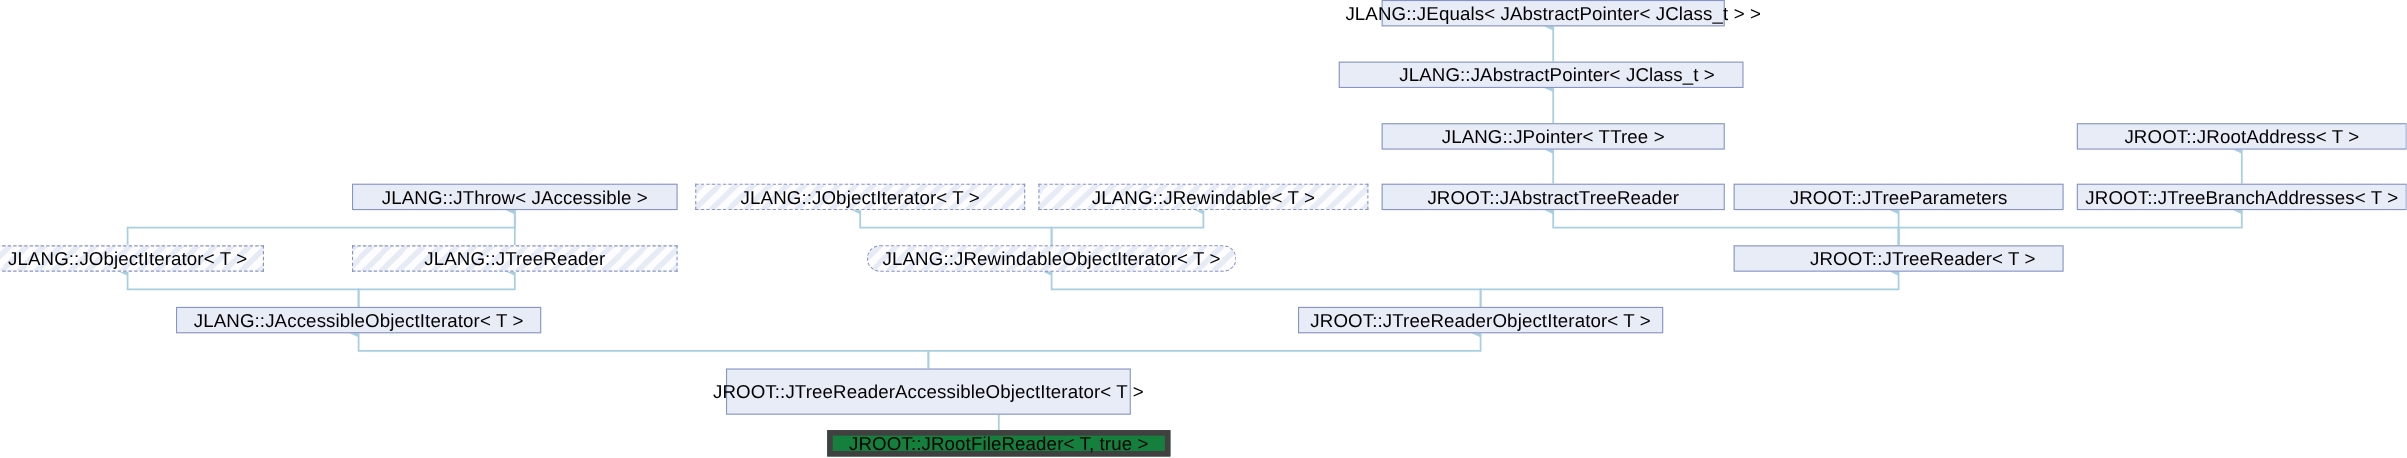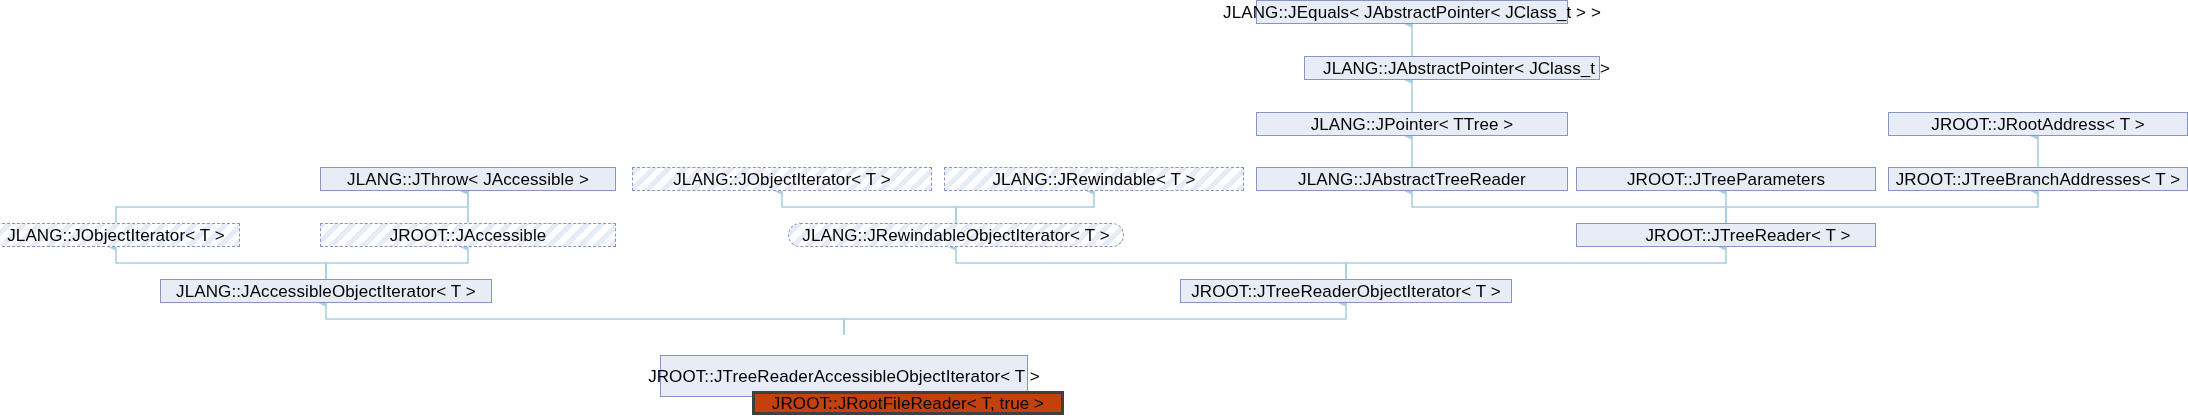--- a/index.html
+++ b/index.html
@@ -52,22 +52,22 @@
     background-image: repeating-linear-gradient(
       -45deg,
       #e6ebf6 0px,
       #e6ebf6 5px,
       #fdfdff 5px,
       #fdfdff 11px
     );
   }
   
   .node.focus {
-    background: #c2410c;
-    border: 3px solid #404040;
+    background: #15803d;
+    border: 5px solid #404040;
   }
 </style>
 </head>
 <body>
 
 <div id="diagram">
   <svg id="edge-layer" viewBox="0 0 2188 416" width="2188" height="416" xmlns="http://www.w3.org/2000/svg">
     <defs>
       <marker id="arrow-up" markerWidth="9" markerHeight="9" refX="4.5" refY="8" orient="auto-start-reverse" markerUnits="userSpaceOnUse">
         <path d="M4.5,0 L8.2,8 L0.8,8 Z" fill="#a8cfe0"></path>
@@ -91,65 +91,65 @@
         <path d="M1726,247 L1726,263 L1346,263 L1346,279" marker-start="url(#arrow-up)"></path>
         <path d="M326,303 L326,319 L844,319 L844,335" marker-start="url(#arrow-up)"></path>
         <path d="M1346,303 L1346,319 L844,319 L844,335" marker-start="url(#arrow-up)"></path>
         <path d="M844,359 L844,375 L908,375 L908,391" marker-start="url(#arrow-up)"></path>
       </g>
   </svg>
   <div id="nodes">
       <div class="node solid" style="left: 1256px; top: 0px; width: 312px; height: 24px;">
         <span class="node-label">JLANG::JEquals&lt; JAbstractPointer&lt; JClass_t &gt; &gt;</span>
       </div>
-      <div class="node solid" style="left: 1304px; top: 56px; width: 296px; height: 24px; padding-left: 29px;">
+      <div class="node solid" style="left: 1217px; top: 56px; width: 368px; height: 24px; padding-left: 29px;">
         <span class="node-label">JLANG::JAbstractPointer&lt; JClass_t &gt;</span>
       </div>
       <div class="node solid" style="left: 1256px; top: 112px; width: 312px; height: 24px;">
         <span class="node-label">JLANG::JPointer&lt; TTree &gt;</span>
       </div>
       <div class="node solid" style="left: 1888px; top: 112px; width: 300px; height: 24px;">
         <span class="node-label">JROOT::JRootAddress&lt; T &gt;</span>
       </div>
       <div class="node solid" style="left: 320px; top: 167px; width: 296px; height: 24px;">
         <span class="node-label">JLANG::JThrow&lt; JAccessible &gt;</span>
       </div>
       <div class="node hatched" style="left: 632px; top: 167px; width: 300px; height: 24px;">
         <span class="node-label">JLANG::JObjectIterator&lt; T &gt;</span>
       </div>
       <div class="node hatched" style="left: 944px; top: 167px; width: 300px; height: 24px;">
         <span class="node-label">JLANG::JRewindable&lt; T &gt;</span>
       </div>
       <div class="node solid" style="left: 1256px; top: 167px; width: 312px; height: 24px;">
-        <span class="node-label">JLANG::JAbstractTreeReader</span>
+        <span class="node-label">JROOT::JAbstractTreeReader</span>
       </div>
       <div class="node solid" style="left: 1576px; top: 167px; width: 300px; height: 24px; text-align: center;">
         <span class="node-label">JROOT::JTreeParameters</span>
       </div>
       <div class="node solid" style="left: 1888px; top: 167px; width: 300px; height: 24px;">
         <span class="node-label">JROOT::JTreeBranchAddresses&lt; T &gt;</span>
       </div>
       <div class="node hatched" style="left: -8px; top: 223px; width: 248px; height: 24px;">
         <span class="node-label">JLANG::JObjectIterator&lt; T &gt;</span>
       </div>
       <div class="node hatched" style="left: 320px; top: 223px; width: 296px; height: 24px;">
-        <span class="node-label">JROOT::JAccessible</span>
+        <span class="node-label">JLANG::JTreeReader</span>
       </div>
       <div class="node hatched" style="left: 788px; top: 223px; width: 336px; height: 24px; border-radius: 12px;">
         <span class="node-label">JLANG::JRewindableObjectIterator&lt; T &gt;</span>
       </div>
       <div class="node solid" style="left: 1576px; top: 223px; width: 300px; height: 24px; padding-left: 44px;">
         <span class="node-label">JROOT::JTreeReader&lt; T &gt;</span>
       </div>
       <div class="node solid" style="left: 160px; top: 279px; width: 332px; height: 24px;">
         <span class="node-label">JLANG::JAccessibleObjectIterator&lt; T &gt;</span>
       </div>
       <div class="node solid" style="left: 1180px; top: 279px; width: 332px; height: 24px;">
         <span class="node-label">JROOT::JTreeReaderObjectIterator&lt; T &gt;</span>
       </div>
-      <div class="node solid" style="left: 660px; top: 355px; width: 368px; height: 42px;">
+      <div class="node solid" style="left: 660px; top: 335px; width: 368px; height: 42px;">
         <span class="node-label">JROOT::JTreeReaderAccessibleObjectIterator&lt; T &gt;</span>
       </div>
       <div class="node focus" style="left: 752px; top: 391px; width: 312px; height: 24px;">
         <span class="node-label">JROOT::JRootFileReader&lt; T, true &gt;</span>
       </div>
     </div>
 </div>
 
 </body></html>

